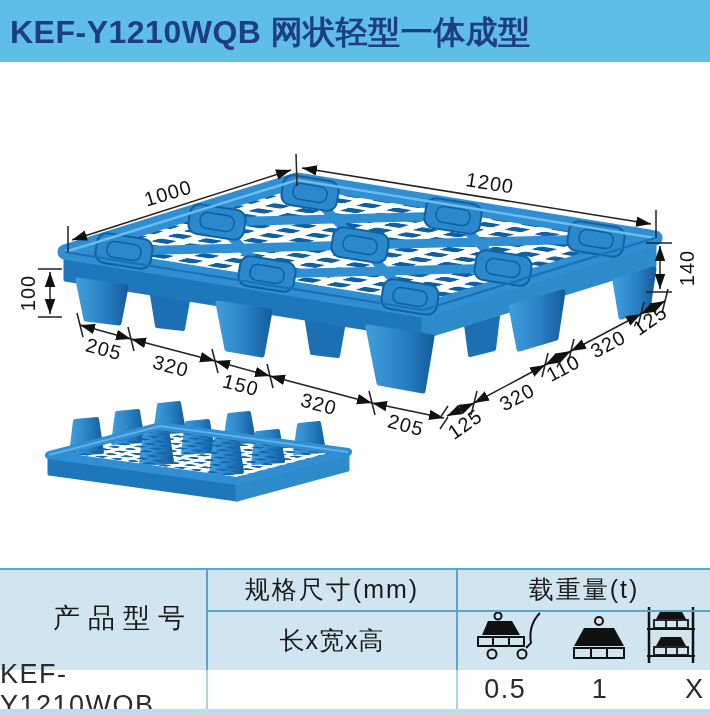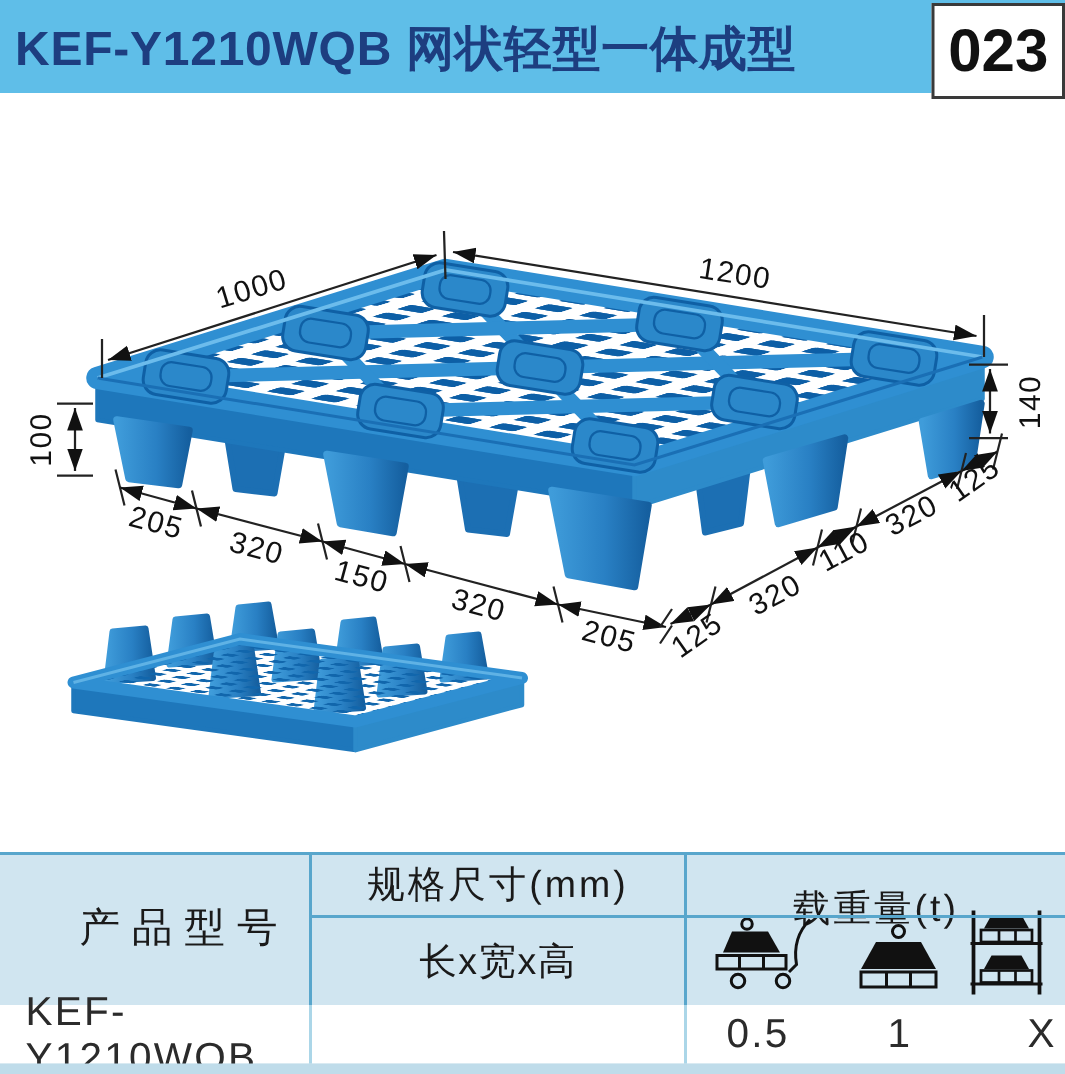--- a/index.html
+++ b/index.html
@@ -15,44 +15,43 @@
   
   .draw{position:absolute;left:0;top:62px;width:710px;height:506px;}
   .dim{font-size:20px;fill:#111;letter-spacing:1px;}
   
   .tbl{position:absolute;left:0;top:568px;width:710px;height:148px;}
   .thead{position:absolute;left:0;top:0;width:710px;height:141px;background:#D0E5F0;}
   .cell{position:absolute;display:flex;align-items:center;justify-content:center;color:#1a1a1a;}
   .cA{left:0;top:0;width:206px;height:100px;font-size:27px;letter-spacing:8px;padding-left:20px;}
   .cB1{left:208px;top:0;width:248px;height:42px;font-size:25px;letter-spacing:2px;}
   .cB2{left:208px;top:44px;width:248px;height:56px;font-size:25px;letter-spacing:1px;text-align:center;}
-  .cC1{left:458px;top:0;width:252px;height:42px;font-size:25px;letter-spacing:2px;margin-top:16px;}
+  .cC1{left:458px;top:0;width:252px;height:42px;font-size:25px;letter-spacing:2px;}
   .cC2{left:458px;top:44px;width:252px;height:56px;display:flex;align-items:flex-end;
        justify-content:space-between;padding:0 12px 3px 10px;box-sizing:border-box;}
   .vl{position:absolute;width:2px;background:#58A6CC;top:0;height:141px;}
   .hl{position:absolute;height:2px;background:#58A6CC;}
   .drow{position:absolute;left:0;top:102px;width:710px;height:39px;background:#ffffff;}
   .dcell{position:absolute;top:0;height:39px;display:flex;align-items:center;justify-content:center;
          font-size:27px;color:#2b2b2b;letter-spacing:1.5px;}
-  .dm{left:0;width:192px;padding-left:17px;}
+  .dm{left:0;width:192px;}
   .ds{left:208px;width:248px;}
   .dv{left:458px;width:284px;display:flex;border-radius:18px;}
   .dv span{flex:1;text-align:center;}
   .dvl{position:absolute;top:102px;height:39px;width:2px;background:#ABD6E8;}
   .strip{position:absolute;left:0;top:141px;width:710px;height:7px;background:#BFDCEA;}
 </style>
 </head>
 <body>
 
 <div class="page">
 
   <div class="hdr">
     <div class="hdr-title">KEF-Y1210WQB 网状轻型一体成型</div>
   </div>
-  <div class="hdr-num">023</div>
 
   <svg class="draw" viewBox="0 62 710 506">
     <defs>
       <marker id="ar" markerWidth="11" markerHeight="8" refX="10" refY="3.5" orient="auto-start-reverse">
         <path d="M0,0 L10,3.5 L0,7 Z" fill="#111"></path>
       </marker>
       <pattern id="mesh" patternUnits="userSpaceOnUse" width="30" height="17" patternTransform="matrix(0.988,0.16,0.955,-0.296,65,252)">
         <rect x="4" y="3.5" width="17" height="10" rx="2" fill="#0D5FA6"></rect>
       </pattern>
       <pattern id="mesh2" patternUnits="userSpaceOnUse" width="16" height="10" patternTransform="matrix(0.99,0.138,0.968,-0.253,49,455)">

